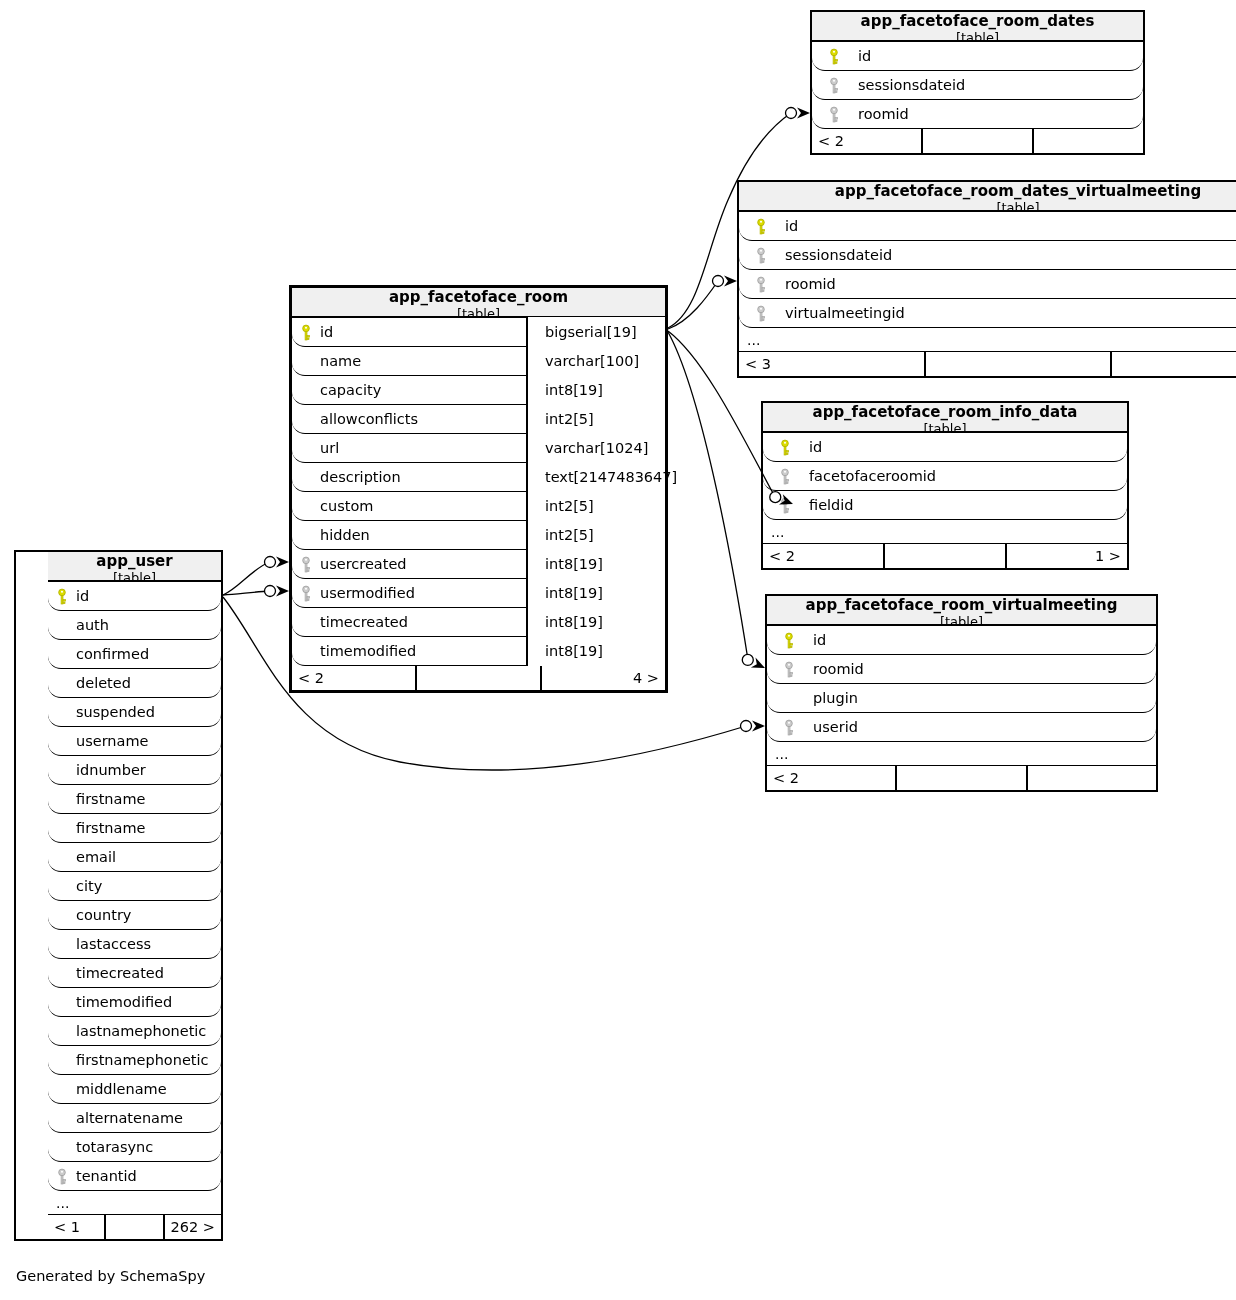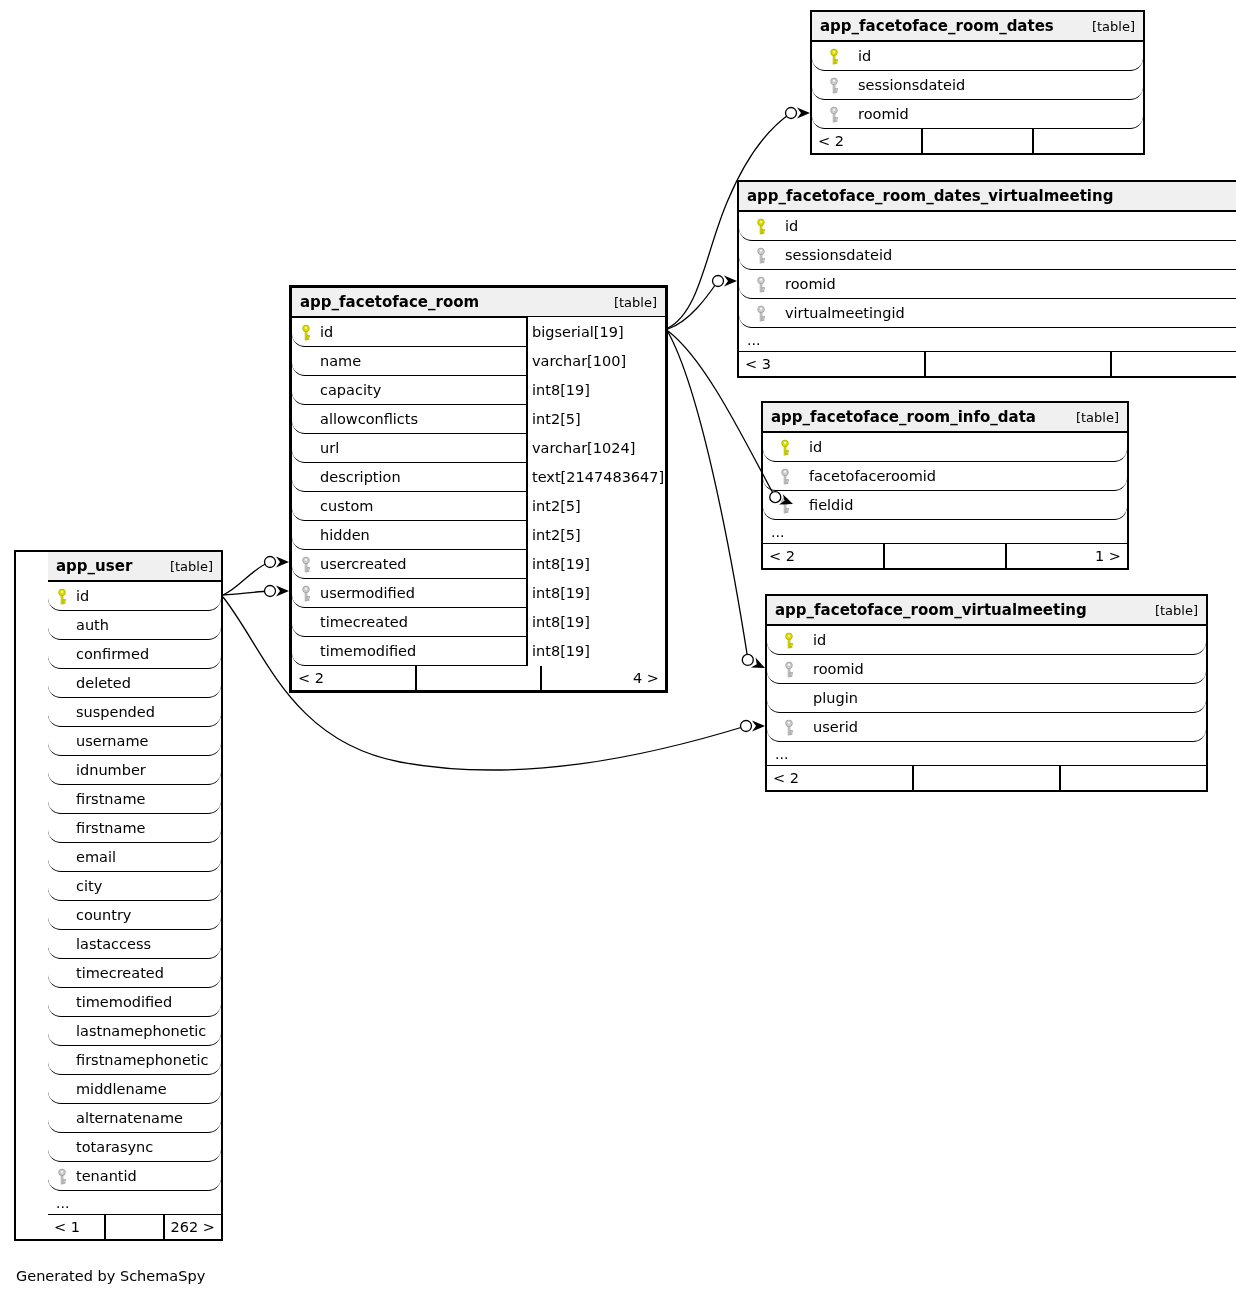--- a/index.html
+++ b/index.html
@@ -9,37 +9,37 @@
   }
   #edge-layer{position:absolute;left:0;top:0;z-index:2;pointer-events:none;}
   .table-node{
     position:absolute;background:#fff;border:2px solid #000;
     box-sizing:border-box;z-index:1;
   }
   .table-node.focal{border-width:3px;}
   .t-header{
     height:30px;background:#f0f0f0;border-bottom:2px solid #000;
     display:flex;justify-content:space-between;align-items:center;
-    padding:0 8px;box-sizing:border-box;
+    padding:0 8px;box-sizing:border-box;flex-direction:column;
   }
   .t-name{font-weight:bold;font-size:15px;white-space:nowrap;}
   .t-tag{font-size:13px;white-space:nowrap;}
   .t-row{
     height:29px;border-bottom:1px solid #000;display:flex;align-items:center;
     position:relative;box-sizing:border-box;font-size:14.5px;background:#fff;border-radius:13px;
   }
   .key-slot{position:absolute;top:6px;width:14px;height:18px;}
   .pad-sm .key-slot{left:8px;}
   .pad-lg .key-slot{left:16px;}
   .pad-sm .col-label{margin-left:28px;white-space:nowrap;}
   .pad-lg .col-label{margin-left:46px;white-space:nowrap;}
   .col-type{
     position:absolute;left:234px;right:0;top:-1px;bottom:-1px;
     border-left:2px solid #000;display:flex;align-items:center;
-    padding-left:4px;font-size:14.5px;white-space:nowrap;background:#fff;
+    padding-left:17px;font-size:14.5px;white-space:nowrap;background:#fff;
   }
   .t-ellipsis{
     height:24px;border-bottom:1px solid #000;font-size:14px;
     padding-left:8px;display:flex;align-items:center;box-sizing:border-box;
   }
   .t-footer{height:24px;display:flex;font-size:14.5px;box-sizing:border-box;}
   .t-footer .fc{flex:1;display:flex;align-items:center;padding:0 6px;box-sizing:border-box;white-space:nowrap;}
   .t-footer .fc + .fc{border-left:2px solid #000;}
   .t-footer .fc.right{justify-content:flex-end;}
   #generator-note{
@@ -296,21 +296,21 @@
           </svg></span>
         <span class="col-label">fieldid</span>
       </div>
       <div class="t-ellipsis">...</div>
       <div class="t-footer">
         <div class="fc">&lt; 2</div>
         <div class="fc"></div>
         <div class="fc right">1 &gt;</div>
       </div>
     </div>
-    <div class="table-node pad-lg" style="left: 765px; top: 594px; width: 443px;">
+    <div class="table-node pad-lg" style="left: 765px; top: 594px; width: 393px;">
       <div class="t-header">
         <span class="t-name">app_facetoface_room_virtualmeeting</span>
         <span class="t-tag">[table]</span>
       </div>
       <div class="t-row">
         <span class="key-slot"><svg width="14" height="18" viewBox="0 0 14 18">
             <rect x="5.1" y="6.5" width="1.9" height="9.5" fill="#dddd00" stroke="#b3b300" stroke-width="0.7"></rect>
             <rect x="7.0" y="11.6" width="2.6" height="1.5" fill="#dddd00" stroke="#b3b300" stroke-width="0.7"></rect>
             <rect x="7.0" y="14.1" width="2.0" height="1.5" fill="#dddd00" stroke="#b3b300" stroke-width="0.7"></rect>
             <circle cx="6" cy="4.4" r="3.3" fill="#dddd00" stroke="#b3b300" stroke-width="0.9"></circle>

